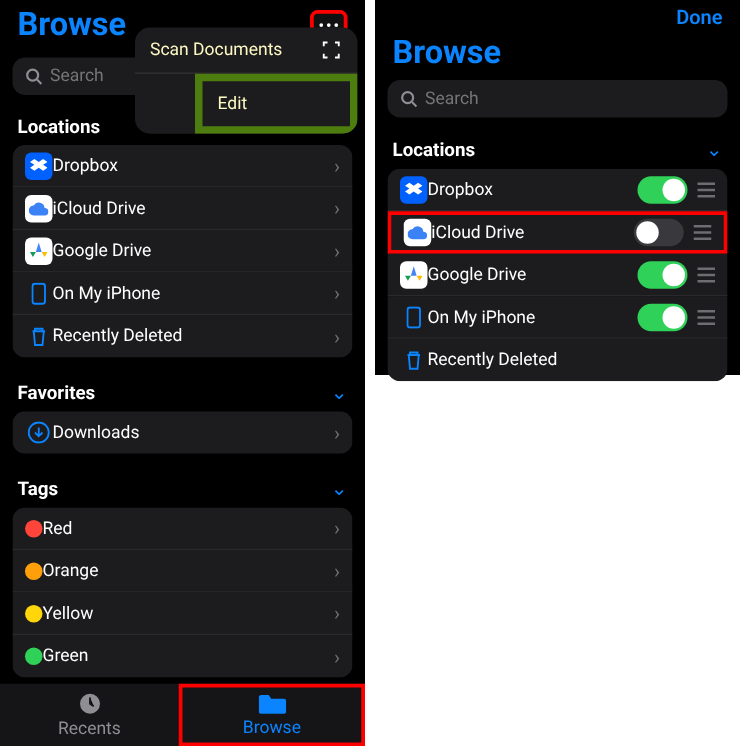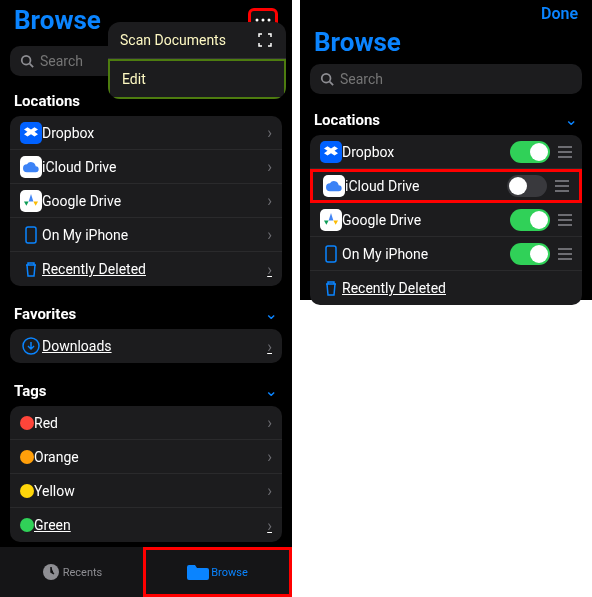--- a/index.html
+++ b/index.html
@@ -10,44 +10,44 @@
   .phone.right{left:300px;height:300px;}
   .hdr{display:flex;align-items:center;height:40px;padding:0 14px;}
   .browse-title{color:#0a84ff;font-size:26px;font-weight:700;}
   .hdr-spacer{flex:1;}
   .done{color:#0a84ff;font-size:16px;font-weight:600;margin-left:auto;}
   .menu-trigger{width:30px;height:24px;border-radius:6px;background:#111;display:flex;align-items:center;justify-content:center;}
   .menu-trigger svg{display:block;}
   .redbox{border:3px solid #ff0000;}
   .menu{position:absolute;top:22px;left:108px;width:178px;background:#1c1c1e;border-radius:12px;overflow:hidden;}
   .menu-item{display:flex;align-items:center;justify-content:space-between;padding:9px 12px;font-size:14px;color:#fef9c3;border-bottom:1px solid #333;}
-  .menu-item:last-child{border-bottom:none;border:2px solid #4d7c0f;}
+  .menu-item:last-child{border-bottom:none;border:6px solid #4d7c0f;margin-left:48px;}
   .menu-icon{width:18px;height:18px;display:flex;align-items:center;justify-content:center;}
   .search{margin:6px 10px 10px;background:#1c1c1e;border-radius:10px;height:30px;display:flex;align-items:center;padding:0 10px;gap:6px;}
   .search input{flex:1;background:transparent;border:0;color:#8e8e93;font-size:14px;outline:none;}
   .sect-hdr{display:flex;align-items:center;justify-content:space-between;padding:6px 14px 6px 14px;}
   .sect-title{font-size:15px;font-weight:700;}
   .chev-down{color:#0a84ff;}
   .list{margin:0 10px;border-radius:10px;overflow:hidden;}
   .row{display:flex;align-items:center;background:#1c1c1e;height:34px;padding:0 10px;gap:0;border-bottom:1px solid #2a2a2c;}
-  .row:last-child{border-bottom:none;text-decoration:underline;}
+  .row:last-child{border-bottom:none;}
   .row-icon{width:22px;height:22px;border-radius:5px;display:flex;align-items:center;justify-content:center;flex-shrink:0;}
   .row-label{flex:1;font-size:14px;color:#fff;}
   .chev{color:#6d6d72;}
   .toggle{width:40px;height:22px;border-radius:11px;position:relative;flex-shrink:0;}
   .toggle.on{background:#30d158;}
   .toggle.off{background:#39393d;}
   .toggle .knob{position:absolute;top:2px;width:18px;height:18px;border-radius:9px;background:#fff;}
   .toggle.on .knob{right:2px;}
   .toggle.off .knob{left:2px;}
   .grip{display:flex;flex-direction:column;gap:3px;margin-left:8px;}
   .grip span{display:block;width:14px;height:2px;background:#6d6d72;}
   .tag-dot{width:14px;height:14px;border-radius:7px;}
   .tabbar{position:absolute;bottom:0;left:0;width:292px;height:50px;background:#151517;display:flex;}
-  .tabbtn{flex:1;display:flex;flex-direction:row;align-items:center;justify-content:center;gap:2px;font-size:11px;color:#8e8e93;}
+  .tabbtn{flex:1;display:flex;flex-direction:column;align-items:center;justify-content:center;gap:2px;font-size:14px;color:#8e8e93;}
   .tabbtn.active{color:#0a84ff;}
   .tabbtn.redbox{border:3px solid #ff0000;}
   .sect-gap{height:12px;}
   .edit-row{position:relative;}
   .edit-row.redbox{border:3px solid #ff0000;border-radius:0;}
   
   .ic-dropbox{background:#0061ff;}
   .ic-icloud{background:#fff;}
   .ic-gdrive{background:#fff;}
   .ic-iphone{background:transparent;}

